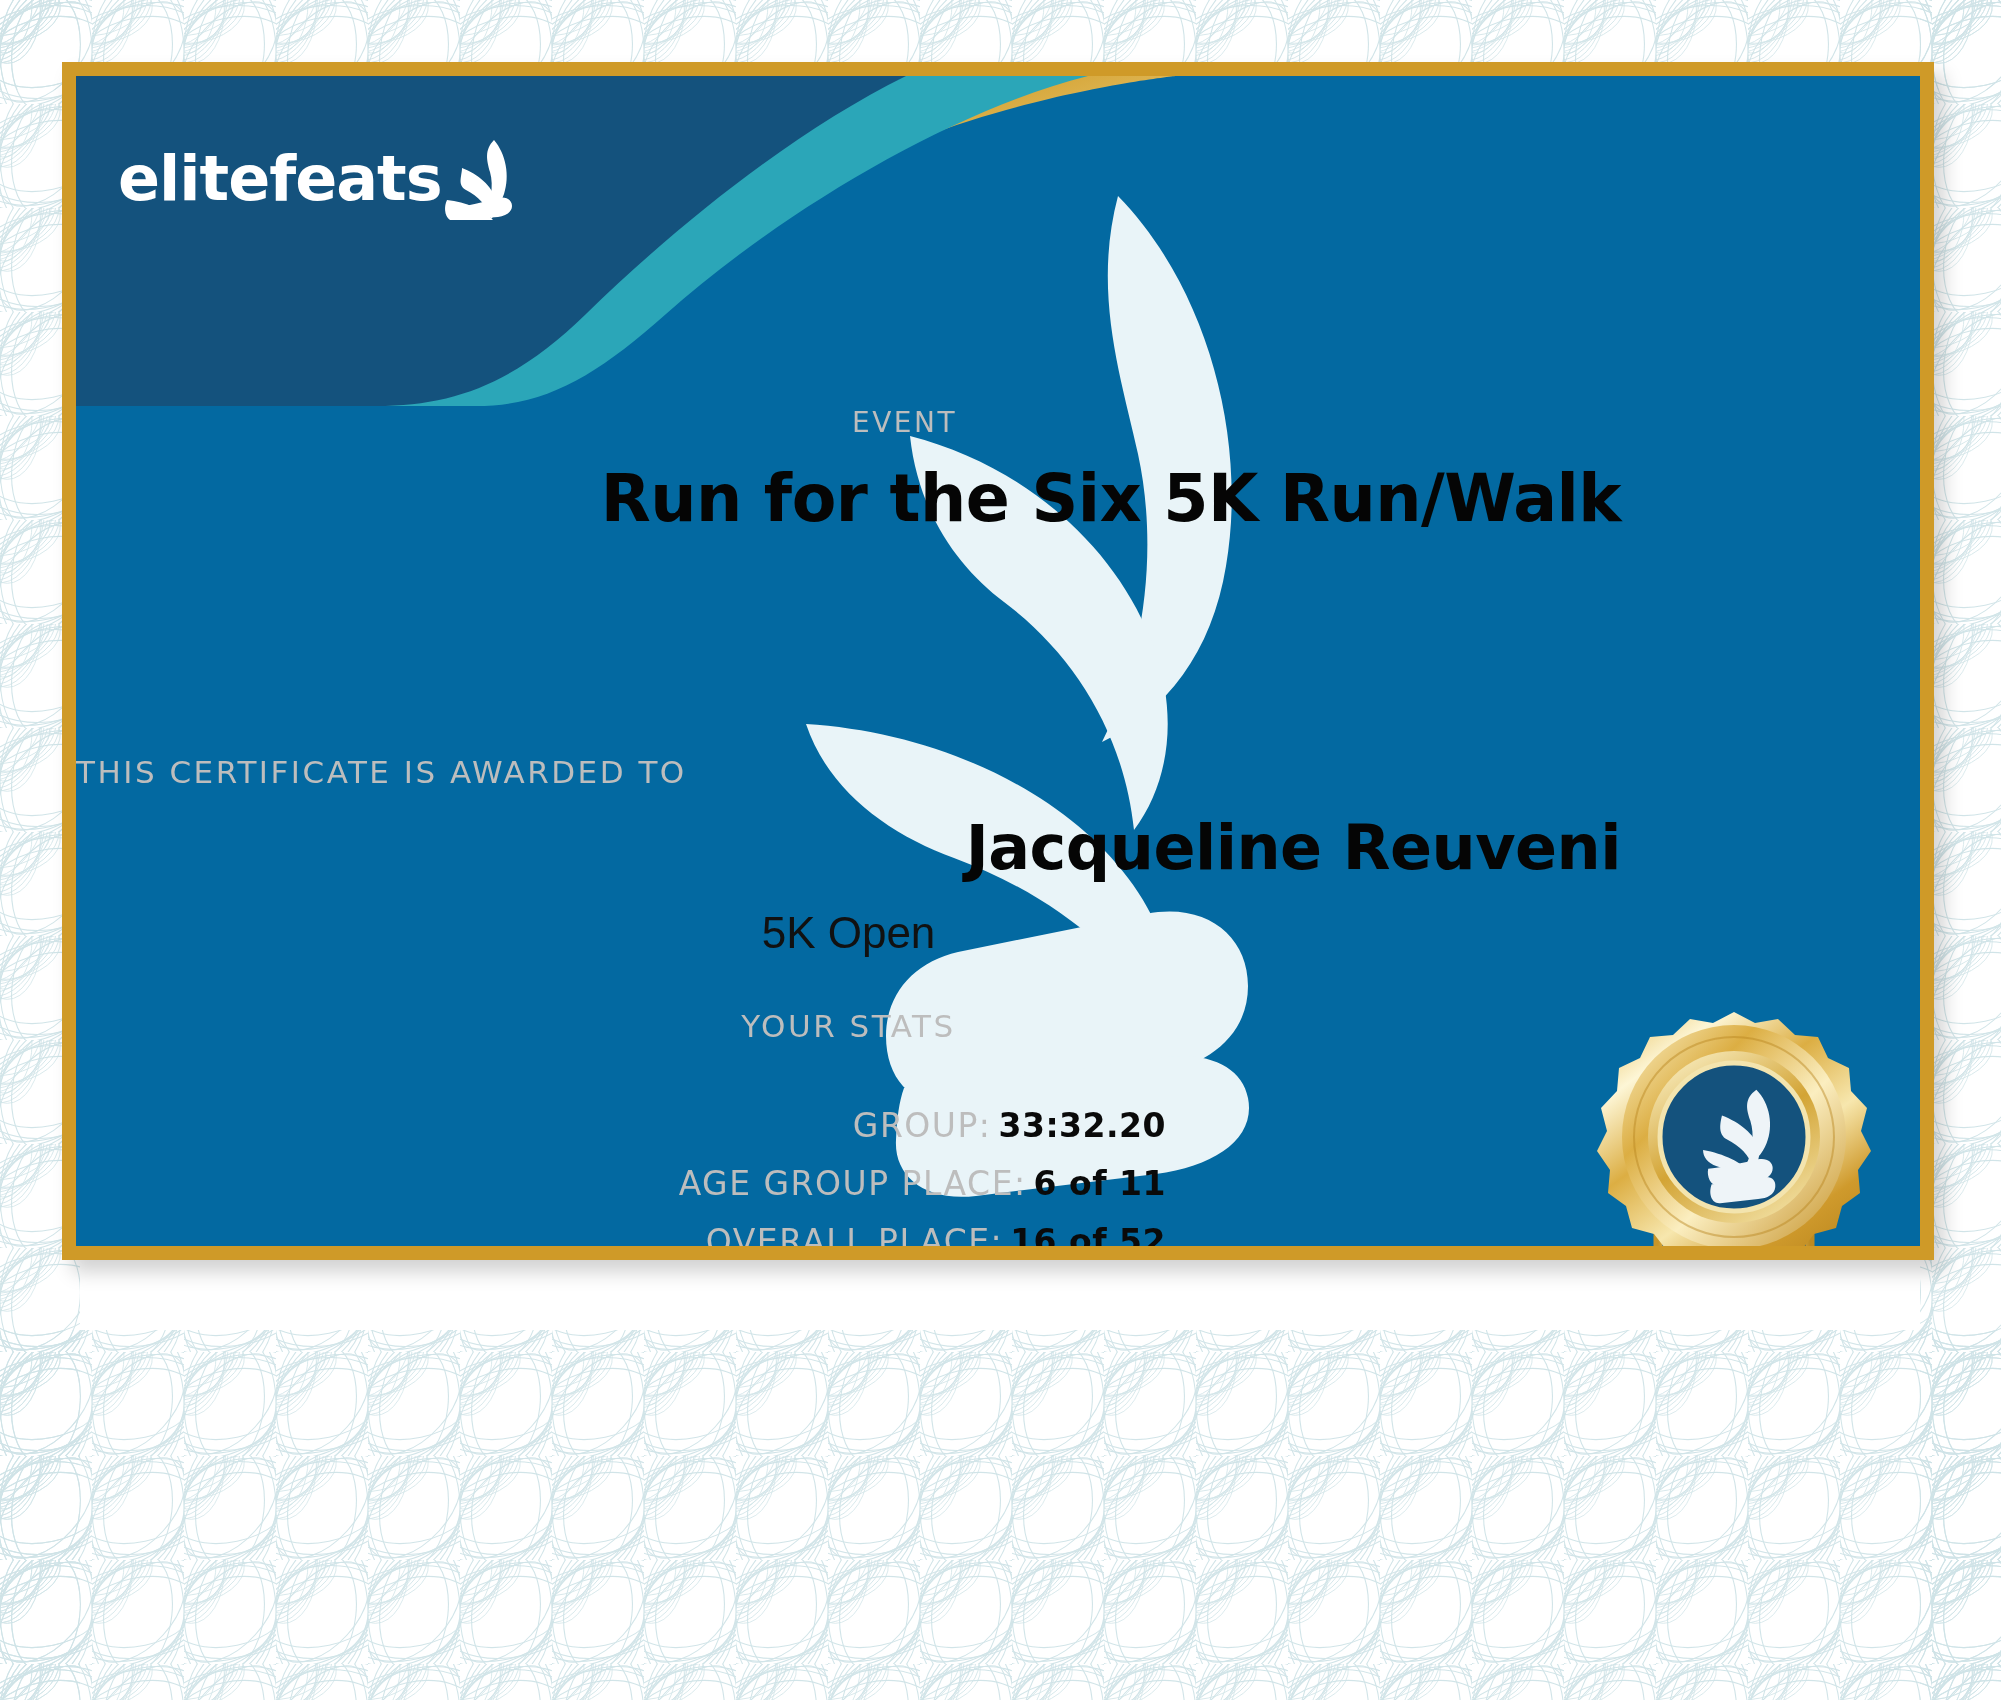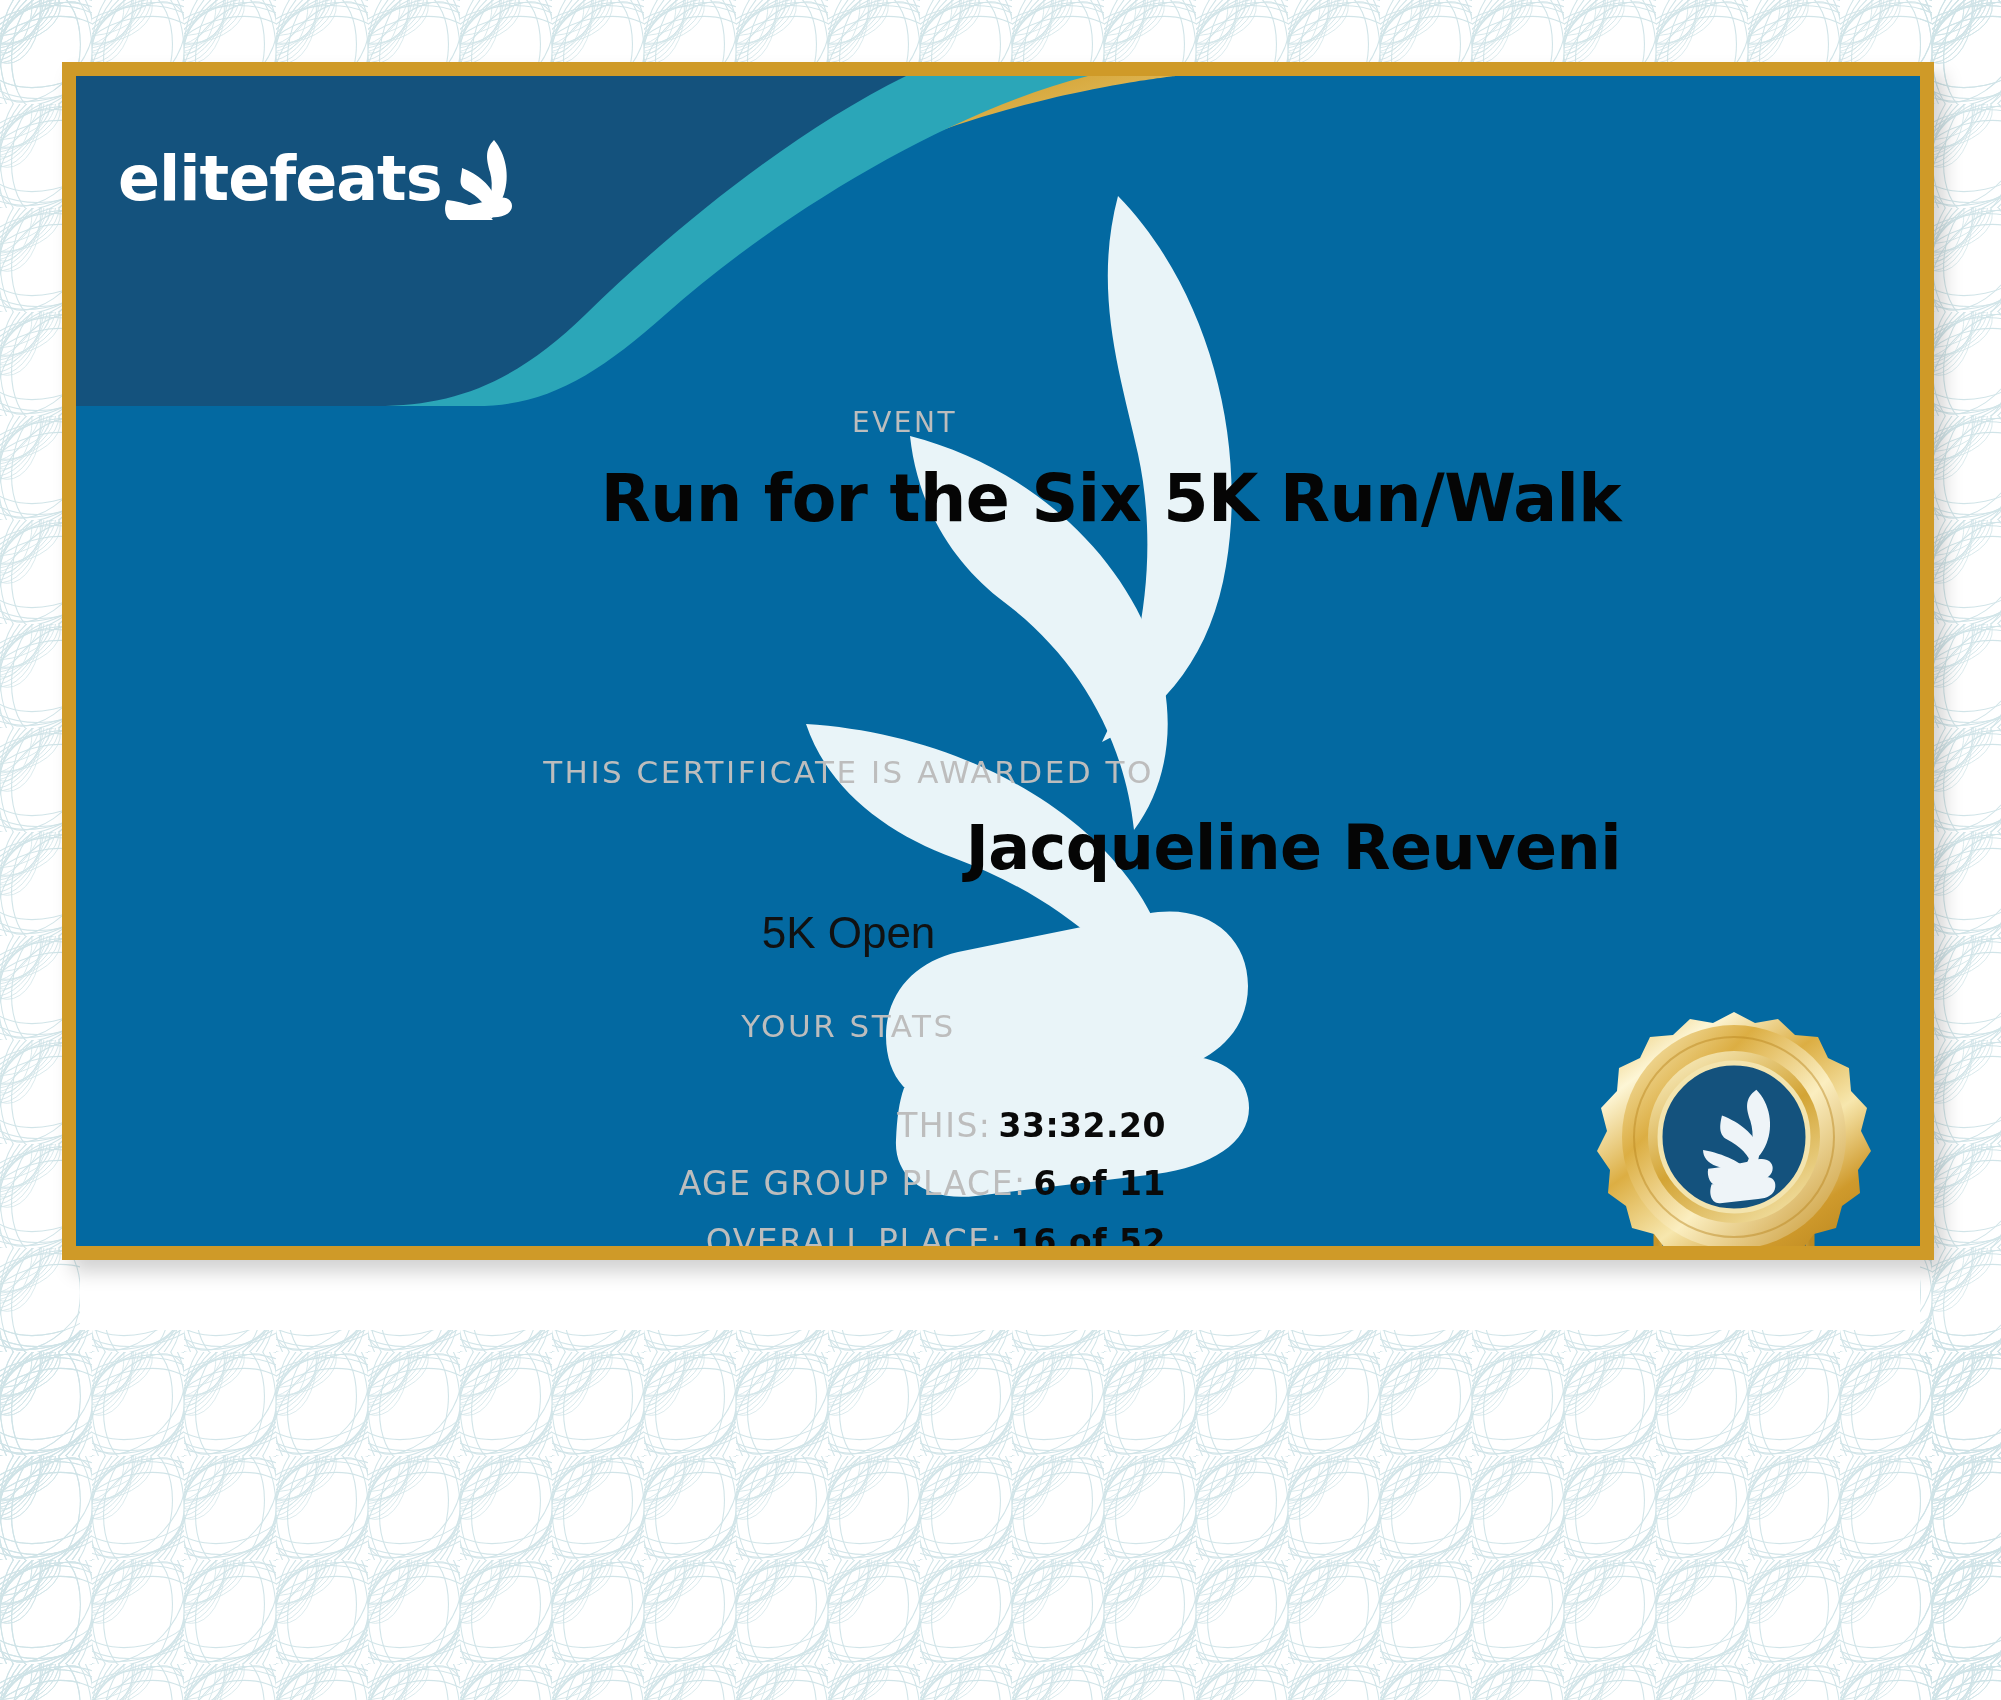--- a/index.html
+++ b/index.html
@@ -116,21 +116,20 @@
     font-weight: 700;
     color: #050505;
     letter-spacing: -0.5px;
   }
 
   #awarded-label {
     position: absolute;
     left: 0;
     top: 678px;
     width: 1545px;
-    text-align: center;
     font-size: 31px;
   }
 
   #recipient-name {
     position: absolute;
     left: 0;
     top: 735px;
     width: 1545px;
     text-align: right;
     font-family: "DejaVu Sans", sans-serif;
@@ -382,21 +381,21 @@
     <div id="awarded-label" class="label-soft">THIS CERTIFICATE IS AWARDED TO</div>
 
     <div id="recipient-name">Jacqueline Reuveni</div>
 
     <div id="division">5K Open</div>
 
     <div id="stats-label" class="label-soft">YOUR STATS</div>
 
     <div id="stats-list">
       <div class="stat-row">
-        <span class="stat-key">THIS:</span><span class="stat-val">33:32.20</span>
+        <span class="stat-key">GROUP:</span><span class="stat-val">33:32.20</span>
       </div>
       <div class="stat-row">
         <span class="stat-key">AGE GROUP PLACE:</span><span class="stat-val">6 of 11</span>
       </div>
       <div class="stat-row">
         <span class="stat-key">OVERALL PLACE:</span><span class="stat-val">16 of 52</span>
       </div>
 
     </div>
 

